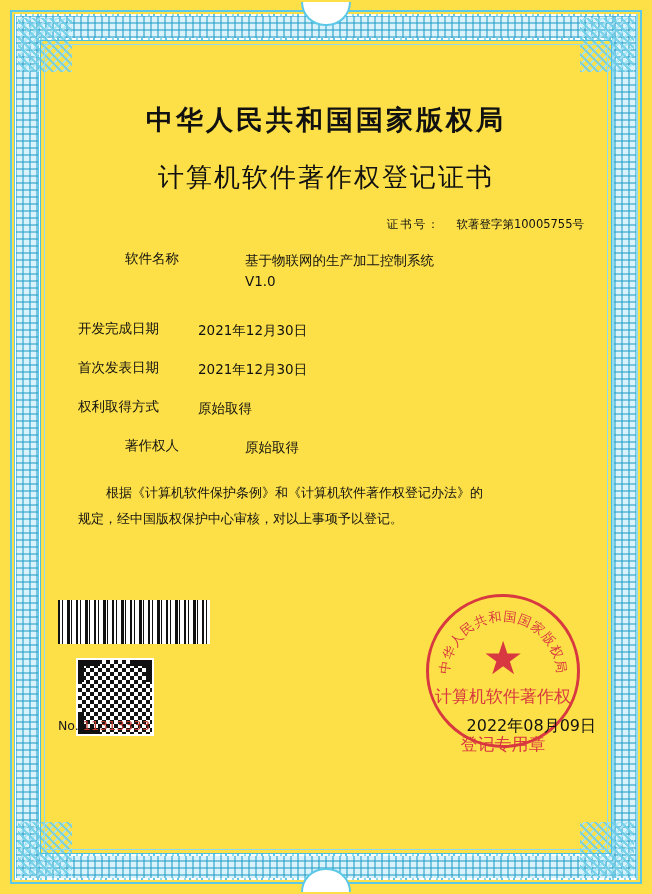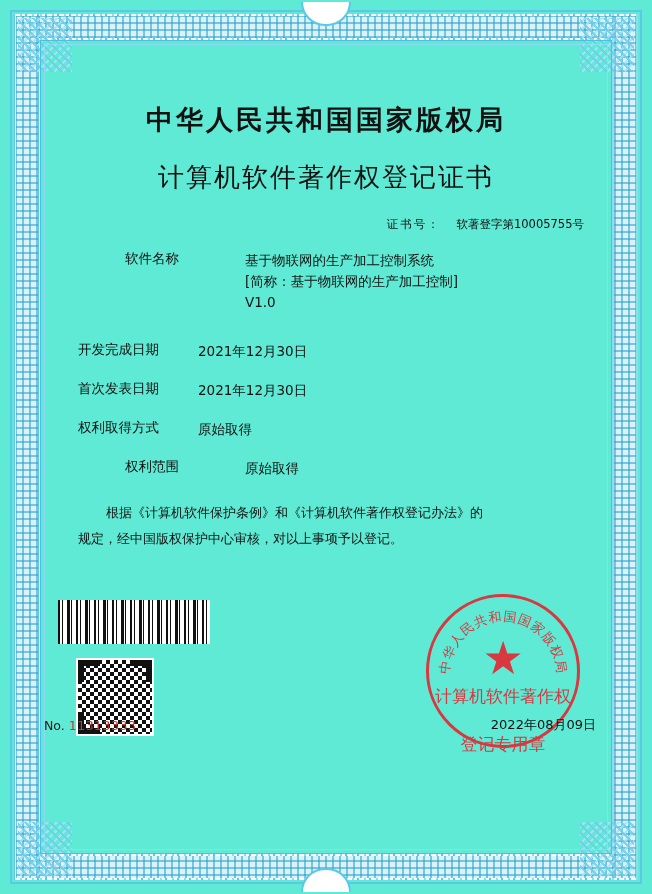--- a/index.html
+++ b/index.html
@@ -4,21 +4,21 @@
 <style>
   html, body {
     margin: 0;
     padding: 0;
     background: #ffffff;
   }
   .page {
     position: relative;
     width: 652px;
     height: 894px;
-    background: #5eead4;
+    background: #fde047;
     overflow: hidden;
     font-family: "Liberation Serif", serif;
   }
 
   
   .frame-outer {
     position: absolute;
     left: 10px; top: 10px;
     width: 632px; height: 874px;
     border: 2px solid #5bc8e8;
@@ -207,21 +207,21 @@
       linear-gradient(#111,#111) 68px 0/6px 22px no-repeat,
       linear-gradient(#111,#111) 0 68px/22px 6px no-repeat,
       linear-gradient(#111,#111) 0 52px/6px 22px no-repeat,
       linear-gradient(#111,#111) 16px 0/4px 4px no-repeat,
       repeating-conic-gradient(#111 0 25%, #fff 0 50%) 0 0/8px 8px;
     background-color: #fff;
     border: 2px solid #fff;
   }
   .doc-no {
     position: absolute;
-    left: 44px;
+    left: 58px;
     top: 718px;
     font-size: 12.5px;
     color: #1a1a1a;
     font-family: "DejaVu Sans", sans-serif;
   }
   .doc-no .num { color: #c0392b; letter-spacing: .5px; }
 
   
   .seal {
     position: absolute;
@@ -259,21 +259,21 @@
     font-family: "DejaVu Sans", sans-serif;
     letter-spacing: 0px;
   }
   .seal .l1 { top: 88px; }
   .seal .l2 { top: 120px; margin-top: 16px; }
 
   .issue-date {
     position: absolute;
     right: 56px;
     top: 716px;
-    font-size: 13px;
+    font-size: 16px;
     color: #111;
     font-family: "DejaVu Sans", sans-serif;
   }
 </style>
 </head>
 <body>
 
 <div class="page">
 
   <div class="frame-outer"></div>
@@ -298,21 +298,20 @@
       <span class="lbl">证书号：</span>
       <span class="val">软著登字第10005755号</span>
     </div>
 
     <div class="fields">
 
       <div class="field">
         <div class="k spaced">软件名称</div>
         <div class="v">
           <span class="line1">基于物联网的生产加工控制系统</span>
-          <span class="line2">[简称：基于物联网的生产加工控制]</span>
           <span class="line3">V1.0</span>
         </div>
       </div>
 
 
       <div class="gap-lg"></div>
 
       <div class="field">
         <div class="k">开发完成日期</div>
         <div class="v">2021年12月30日</div>
@@ -322,21 +321,21 @@
         <div class="k">首次发表日期</div>
         <div class="v">2021年12月30日</div>
       </div>
 
       <div class="field">
         <div class="k">权利取得方式</div>
         <div class="v">原始取得</div>
       </div>
 
       <div class="field">
-        <div class="k spaced">权利范围</div>
+        <div class="k spaced">著作权人</div>
         <div class="v">原始取得</div>
       </div>
 
 
     </div>
 
     <div class="para">
       <span class="indent">根据《计算机软件保护条例》和《计算机软件著作权登记办法》的</span>
       <span>规定，经中国版权保护中心审核，对以上事项予以登记。</span>
     </div>

